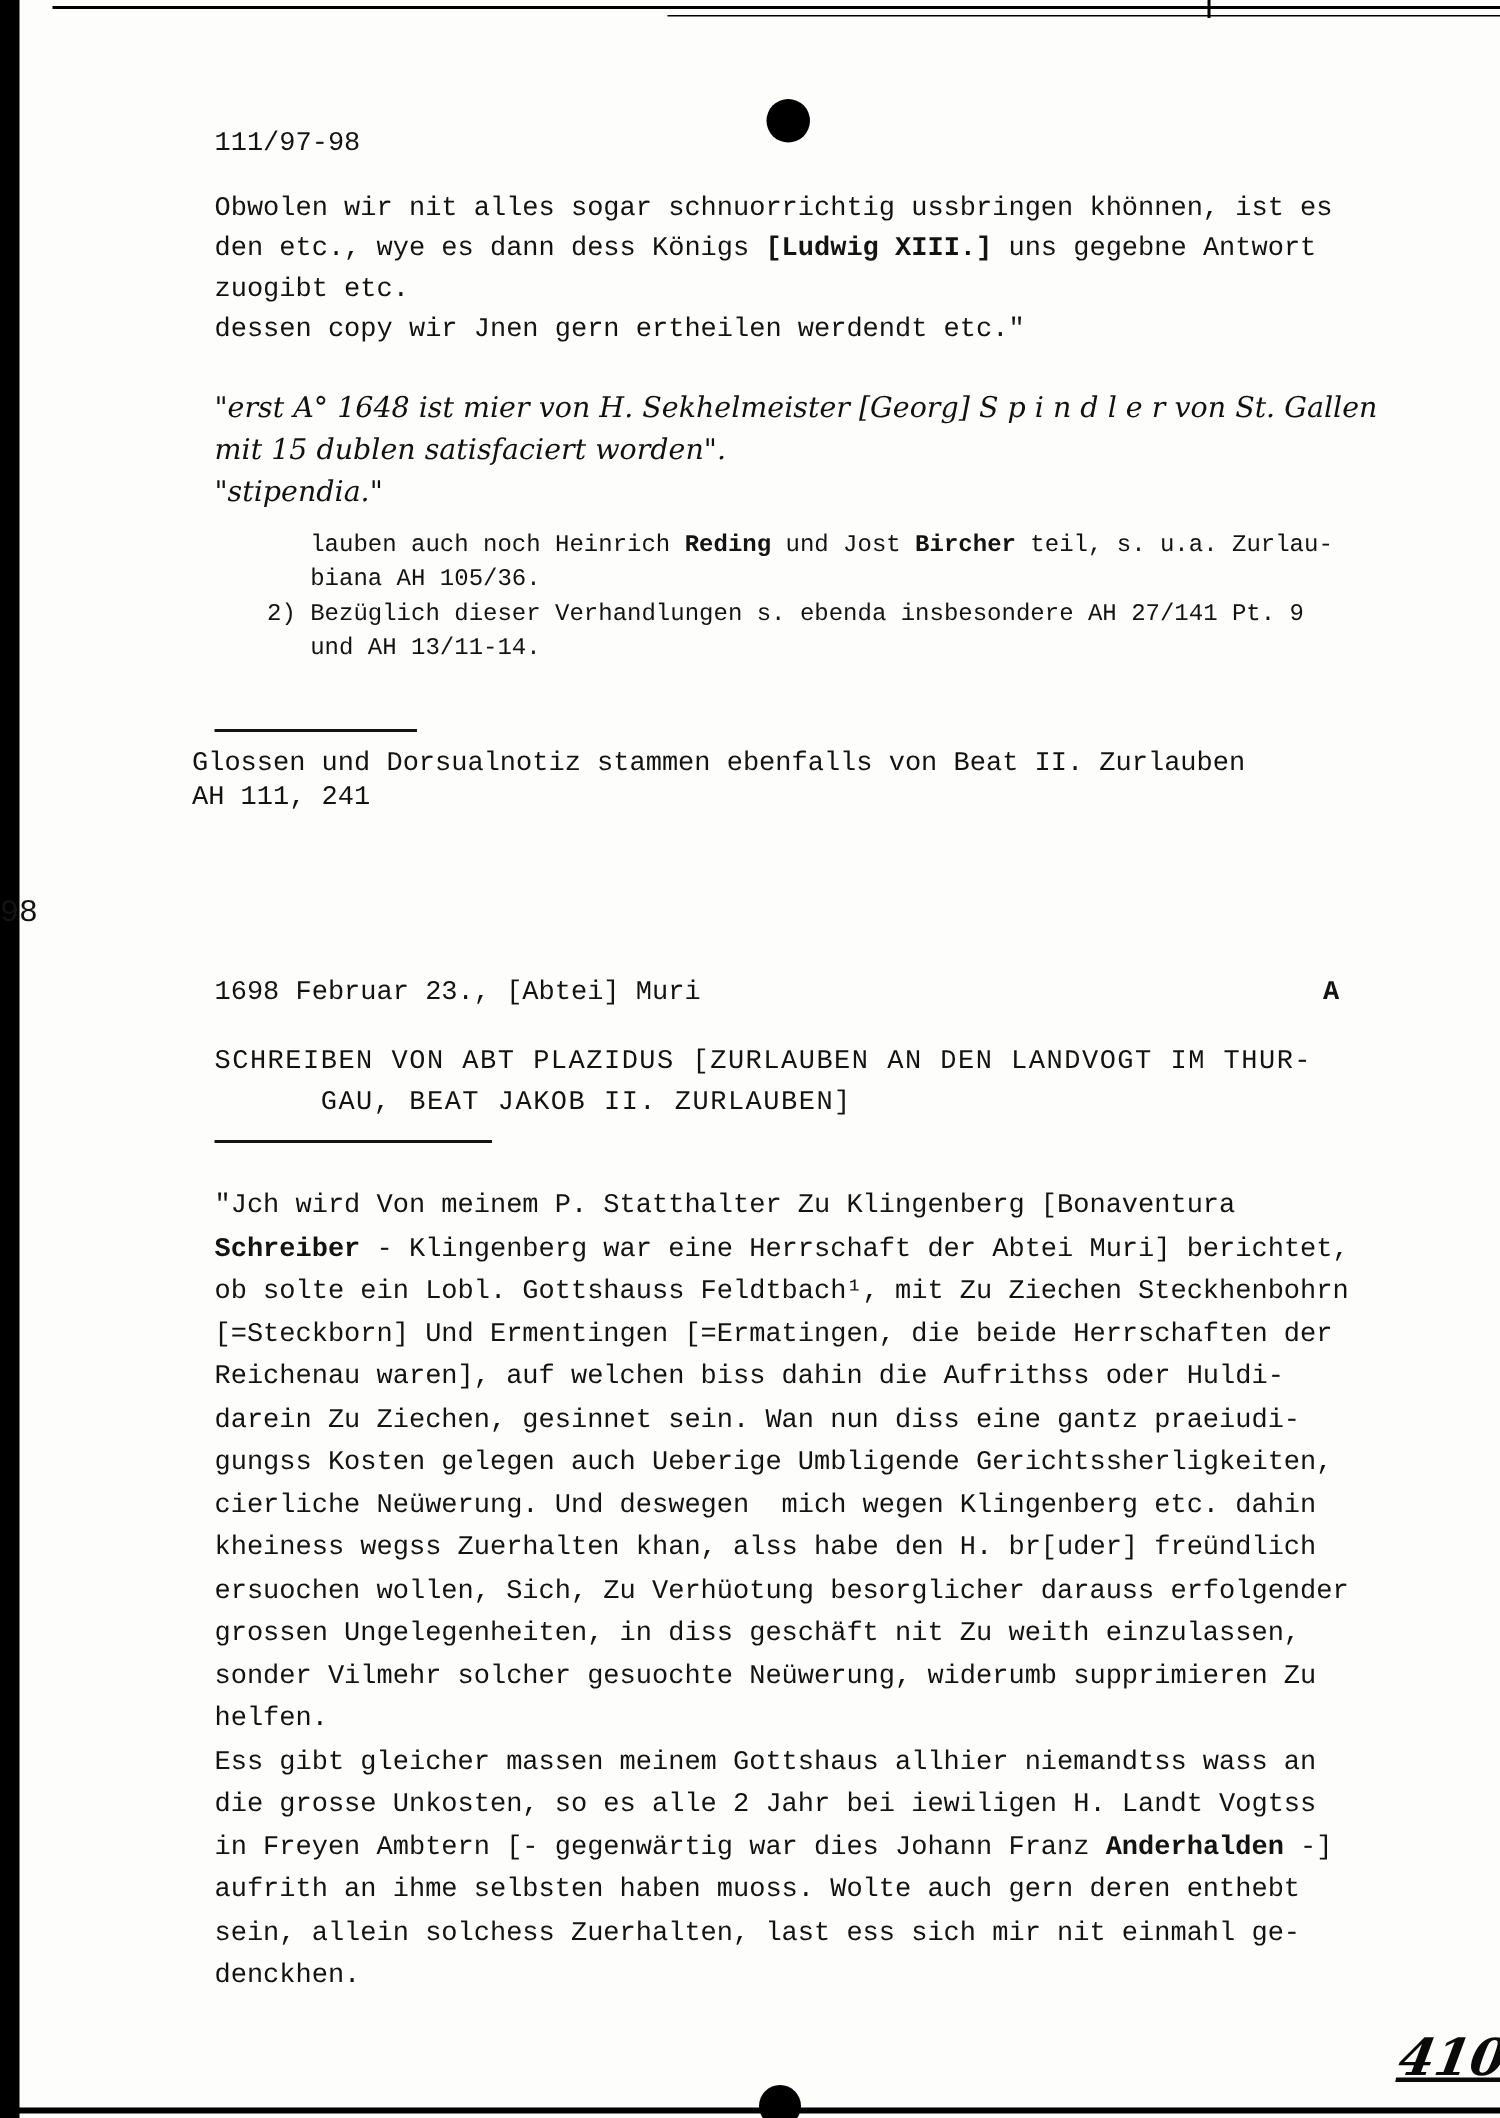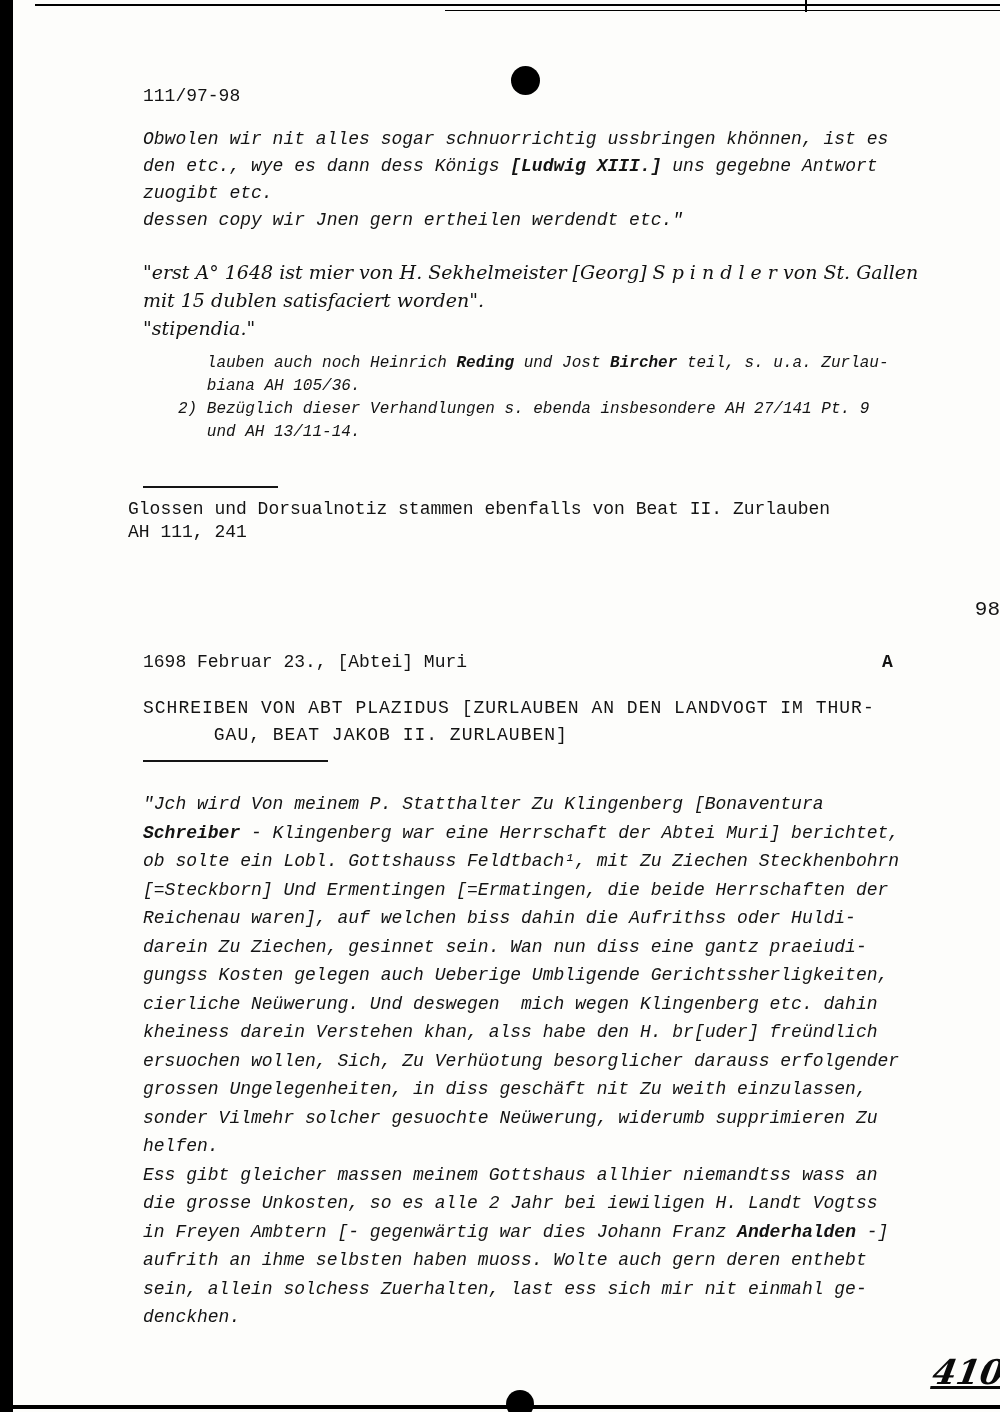--- a/index.html
+++ b/index.html
@@ -1,32 +1,32 @@
 <!DOCTYPE html>
 <html><head>
 <meta charset="utf-8">
 <style>
   * { margin:0; padding:0; box-sizing:border-box; }
   html,body { width:1000px; height:1412px; }
   body { background:#fdfdfb; font-family:"Liberation Mono", monospace; }
   .page { position:relative; width:1000px; height:1412px; background:#fdfdfb; overflow:hidden; }
   .abs { position:absolute; }
   .typew { font-family:"Liberation Mono", monospace; color:#131313; font-size:18px; }
-  .it { font-style:italic; }
+  .it { }
   .line { white-space:pre; }
   .quote-block { line-height:27px; }
   .script-block { font-family:"DejaVu Serif", serif; font-style:italic; font-size:19px; line-height:28px; color:#111; }
   .fnotes { font-size:16px; line-height:23px; }
   .gloss-block { line-height:23px; }
   .title-block { line-height:27px; letter-spacing:1px; }
   .body-block { line-height:28.5px; }
   .rule { background:#151515; height:2px; }
   .dot { background:#000; border-radius:50%; }
   .scan { background:#000; }
-  .section-no { font-size:21px; text-align:right; }
+  .section-no { font-size:21px; text-align:left; }
   .marginal { font-size:18px; font-weight:bold; }
   .handwritten { font-family:"DejaVu Serif", serif; font-style:italic; font-weight:bold;
                  font-size:34px; color:#0a0a0a; transform:skewX(-10deg); text-decoration:underline; }
   b { font-weight:bold; }
 </style>
 </head>
 <body>
 
 <div class="page">
 
@@ -82,21 +82,21 @@
 
   <div class="abs typew it body-block" style="left:143px; top:790px;">
       <div class="line"><span>"Jch wird Von meinem P. Statthalter Zu Klingenberg [Bonaventura</span></div>
       <div class="line"><span></span><b>Schreiber</b><span> - Klingenberg war eine Herrschaft der Abtei Muri] berichtet,</span></div>
       <div class="line"><span>ob solte ein Lobl. Gottshauss Feldtbach¹, mit Zu Ziechen Steckhenbohrn</span></div>
       <div class="line"><span>[=Steckborn] Und Ermentingen [=Ermatingen, die beide Herrschaften der</span></div>
       <div class="line"><span>Reichenau waren], auf welchen biss dahin die Aufrithss oder Huldi-</span></div>
       <div class="line"><span>darein Zu Ziechen, gesinnet sein. Wan nun diss eine gantz praeiudi-</span></div>
       <div class="line"><span>gungss Kosten gelegen auch Ueberige Umbligende Gerichtssherligkeiten,</span></div>
       <div class="line"><span>cierliche Neüwerung. Und deswegen  mich wegen Klingenberg etc. dahin</span></div>
-      <div class="line"><span>kheiness darein Verstehen khan, alss habe den H. br[uder] freündlich</span></div>
+      <div class="line"><span>kheiness wegss Zuerhalten khan, alss habe den H. br[uder] freündlich</span></div>
       <div class="line"><span>ersuochen wollen, Sich, Zu Verhüotung besorglicher darauss erfolgender</span></div>
       <div class="line"><span>grossen Ungelegenheiten, in diss geschäft nit Zu weith einzulassen,</span></div>
       <div class="line"><span>sonder Vilmehr solcher gesuochte Neüwerung, widerumb supprimieren Zu</span></div>
       <div class="line"><span>helfen.</span></div>
       <div class="line"><span>Ess gibt gleicher massen meinem Gottshaus allhier niemandtss wass an</span></div>
       <div class="line"><span>die grosse Unkosten, so es alle 2 Jahr bei iewiligen H. Landt Vogtss</span></div>
       <div class="line"><span>in Freyen Ambtern [- gegenwärtig war dies Johann Franz </span><b>Anderhalden</b><span> -]</span></div>
       <div class="line"><span>aufrith an ihme selbsten haben muoss. Wolte auch gern deren enthebt</span></div>
       <div class="line"><span>sein, allein solchess Zuerhalten, last ess sich mir nit einmahl ge-</span></div>
       <div class="line"><span>denckhen.</span></div>

